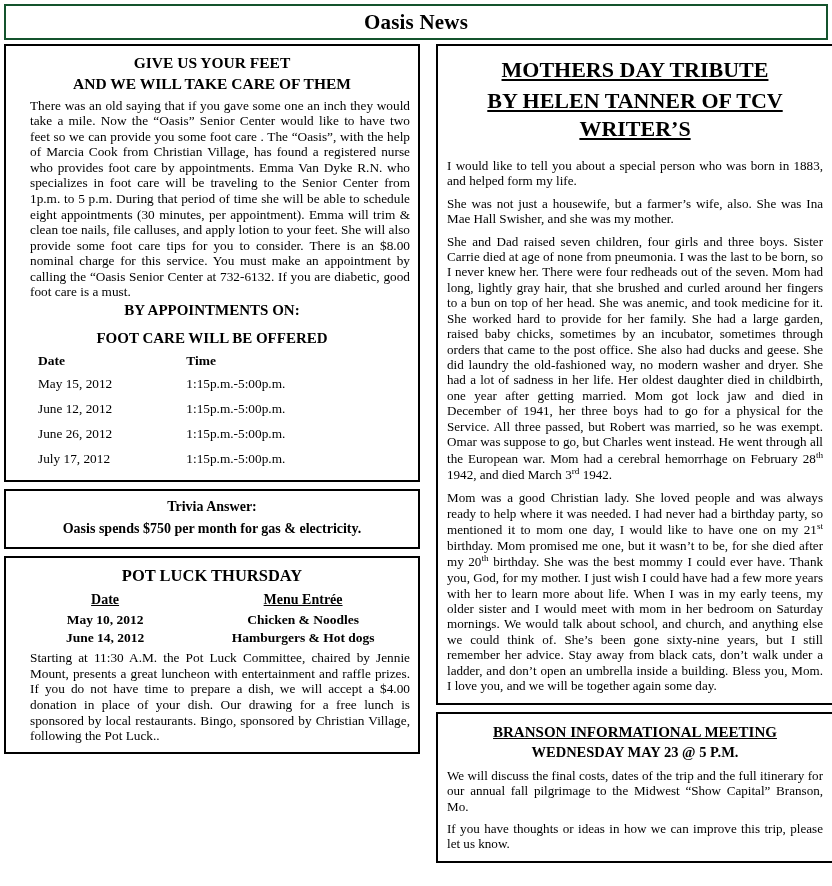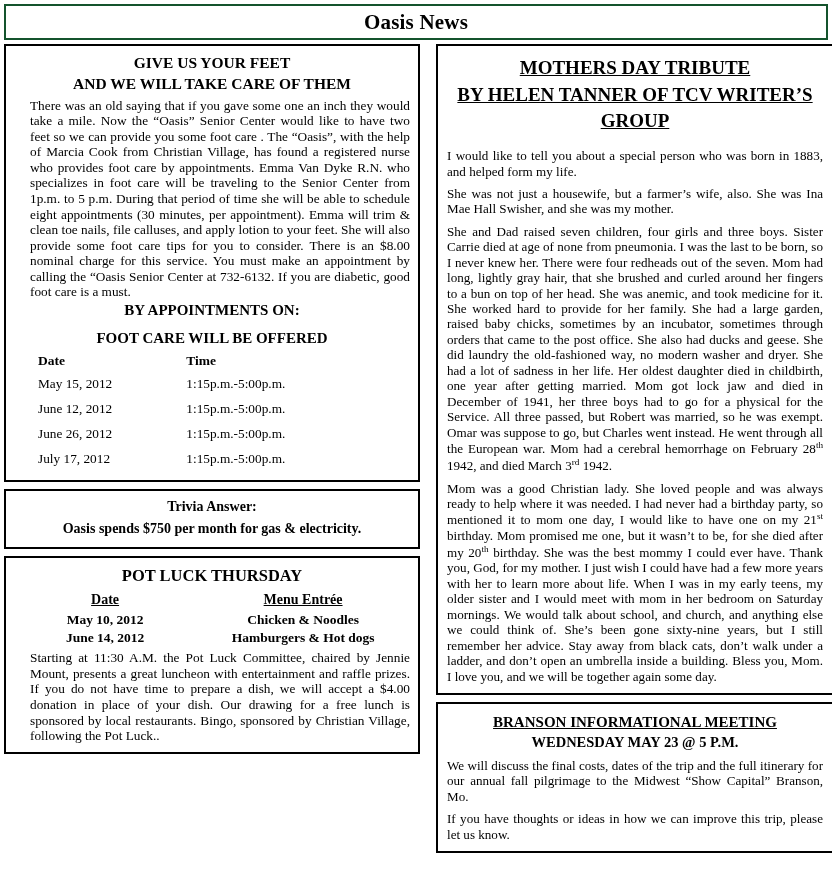--- a/index.html
+++ b/index.html
@@ -132,21 +132,21 @@
     font-size: 13.5px;
     padding: 1px 0;
     text-align: center;
   }
   .menu-col-a { width: 46%; }
   .menu-col-b { width: 54%; }
 
   .right-hd {
     text-align: center;
     font-weight: bold;
-    font-size: 19px;
+    font-size: 22px;
     text-decoration: underline;
     line-height: 1.3;
     margin: 2px 0 0 0;
   }
   .right-body {
     font-size: 13.1px;
     line-height: 1.18;
     text-align: justify;
     margin: 7px 0 0 0;
     hyphens: auto;
@@ -241,21 +241,20 @@
         <div class="body-text" style="margin-top:3px;">Starting at 11:30 A.M. the Pot Luck Committee, chaired by Jennie Mount, presents a great luncheon with  entertainment and raffle prizes.  If you do not have time to prepare a dish, we will accept a $4.00 donation in place of your dish.  Our  drawing for a free lunch is sponsored by local restaurants.  Bingo, sponsored by Christian Village, following the Pot Luck..</div>
       </div>
 
     </div>
 
     <div class="col-right">
 
       <div class="box" style="padding:8px 9px 9px 9px;">
         <div class="right-hd">MOTHERS DAY TRIBUTE</div>
         <div class="right-hd">BY HELEN TANNER OF TCV WRITER’S</div>
-        <div class="right-hd">GROUP</div>
         <div class="right-body" style="margin-top:14px;">I would like to tell you about a special person who was born in 1883, and helped form my life.</div>
         <div class="right-body">She was not just a housewife, but a farmer’s wife, also. She was Ina Mae Hall Swisher, and she was my mother.</div>
         <div class="right-body"><span>She and Dad raised seven children, four girls and three boys. Sister Carrie died at age of none from pneumonia. I was the last to be born, so I never knew her. There were four redheads out of the seven. Mom had long, lightly gray hair, that she brushed and curled around her fingers to a bun on top of her head. She was anemic, and took medicine for it. She worked hard to provide for her family. She had a large garden, raised baby chicks, sometimes by an incubator,        sometimes through orders that came to the post office. She also had ducks and geese. She did laundry the old-fashioned way, no modern washer and dryer. She had a lot of sadness in her life. Her oldest daughter died in childbirth, one year after getting married. Mom got lock jaw and died in December of 1941, her three boys had to go for a physical for the Service. All three passed, but Robert was married, so he was exempt. Omar was suppose to go, but Charles went           instead. He went through all the European war. Mom had a cerebral hemorrhage on February 28</span><sup>th</sup><span> 1942, and died March 3</span><sup>rd</sup><span> 1942.</span></div>
         <div class="right-body"><span>Mom was a good Christian lady. She loved people and was always ready to help where it was needed. I had never had a birthday party, so mentioned it to mom one day, I would like to have one on my 21</span><sup>st</sup><span> birthday.  Mom promised me one, but it wasn’t to be, for she died after my 20</span><sup>th</sup><span> birthday. She was the best mommy I could ever have. Thank you, God, for my mother. I just wish I could have had a few more years with her to learn more about life. When I was in my early teens, my older sister and I would meet with mom in her bedroom on Saturday mornings. We would talk about school, and church, and anything else we could think of. She’s been gone sixty-nine years, but I still remember her advice. Stay away from black cats, don’t walk under a ladder, and don’t open an umbrella inside a building. Bless you, Mom. I love you, and we will be together again some day.</span></div>
       </div>
 
       <div class="box" style="padding:8px 9px 9px 9px;">
         <div class="branson-hd">BRANSON INFORMATIONAL MEETING</div>
         <div class="branson-sub">WEDNESDAY MAY 23 @ 5 P.M.</div>
         <div class="right-body">We will discuss the final costs, dates of the trip and the full itinerary for our annual fall pilgrimage to the Midwest “Show Capital” Branson, Mo.</div>

